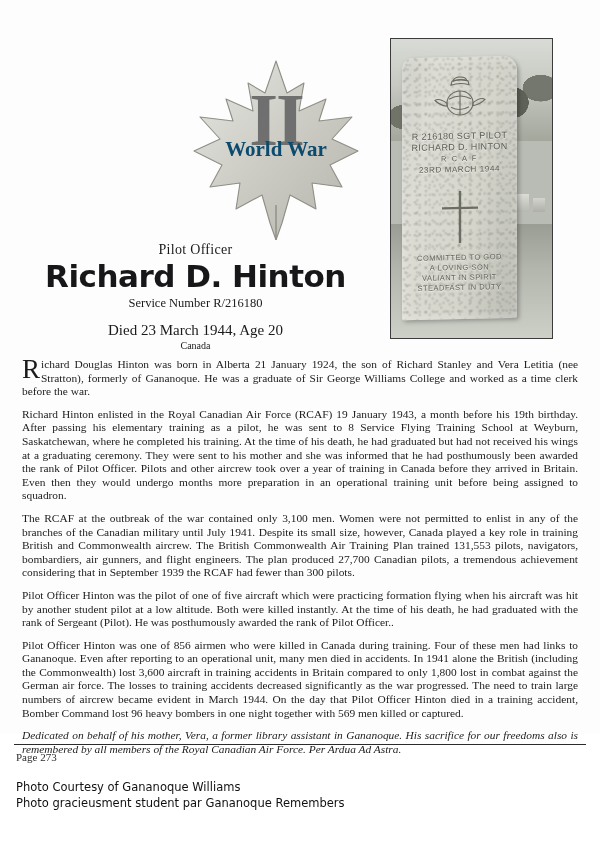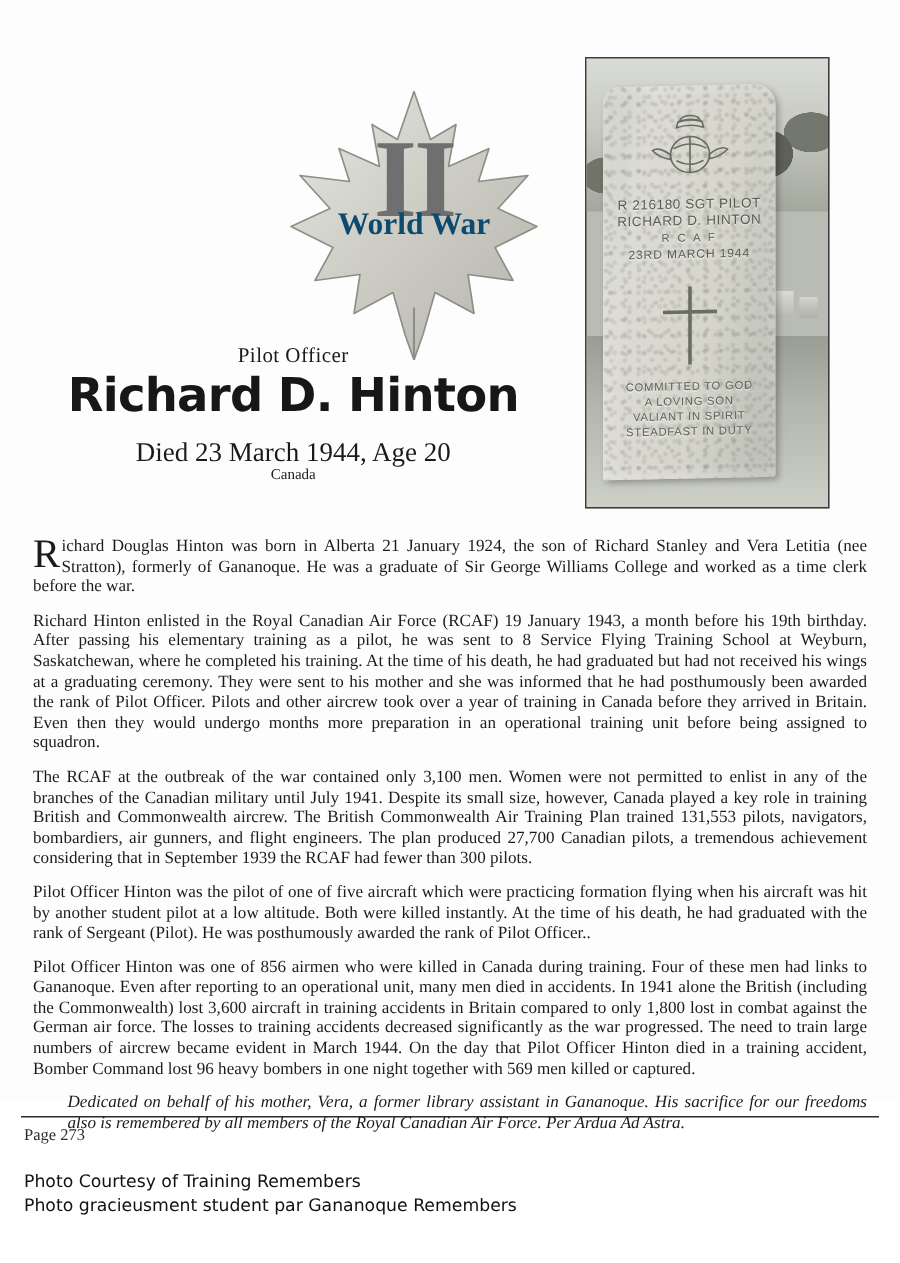--- a/index.html
+++ b/index.html
@@ -65,21 +65,21 @@
     font-size: 21px;
     line-height: 21px;
     color: #0c4a6e;
     pointer-events: none;
   }
 
   
   #name-block {
     position: absolute;
     left: 18px;
-    top: 230px;
+    top: 242px;
     width: 355px;
     text-align: center;
   }
   #rank-line {
     font-size: 14px;
     line-height: 16px;
     letter-spacing: 0.3px;
   }
   #full-name {
     font-family: "DejaVu Sans", sans-serif;
@@ -89,21 +89,21 @@
     letter-spacing: -0.5px;
     margin-top: 1px;
     color: #17171a;
   }
   #service-number {
     font-size: 12.5px;
     line-height: 15px;
     margin-top: 2px;
   }
   #died-line {
-    font-size: 18px;
+    font-size: 15px;
     line-height: 15px;
     margin-top: 12px;
   }
   #country-line {
     font-size: 10px;
     line-height: 15px;
   }
 
   
   #photo {
@@ -221,21 +221,20 @@
     margin: 0 0 9px 0;
     font-size: 11.4px;
     line-height: 13.6px;
     text-align: justify;
     text-justify: inter-word;
     color: #1b1b1b;
   }
   #article p.dedication {
     font-style: italic;
     margin-top: 4px;
-    margin-left: 23px;
   }
   p.dropcap-para {
     position: relative;
   }
   p.dropcap-para .dropcap {
     float: left;
     font-size: 27px;
     line-height: 23px;
     padding: 0 1px 0 0;
     font-family: "Liberation Serif", serif;
@@ -289,20 +288,21 @@
                  L8 96 L34 84 L14 62 L47 66 L40 44 L67 56 L62 28 L79 38 Z" fill="url(#lf)" stroke="#8e8e86" stroke-width="1.1" stroke-linejoin="round"></path>
         <path d="M90 150 L90 185" stroke="#8e8e86" stroke-width="1.4" fill="none"></path>
       </svg>
       <div id="leaf-roman">II</div>
       <div id="leaf-label">World War</div>
     </div>
 
     <div id="name-block">
       <div id="rank-line">Pilot Officer</div>
       <div id="full-name">Richard D. Hinton</div>
+      <div id="service-number">Service Number R/216180</div>
       <div id="died-line">Died 23 March 1944, Age 20</div>
       <div id="country-line">Canada</div>
     </div>
 
     <div id="photo">
       <div id="sky"></div>
       <div id="trees"></div>
       <div id="ground"></div>
       <div id="far-stones"></div>
 
@@ -351,17 +351,17 @@
     <p>Richard Hinton enlisted in the Royal Canadian Air Force (RCAF) 19 January 1943, a month before his 19th birthday. After passing his elementary training as a pilot, he was sent to 8 Service Flying Training School at Weyburn, Saskatchewan, where he completed his training.  At the time of his death, he had graduated but had not received his wings at a graduating ceremony.  They were sent to his mother and she was informed that he had posthumously been awarded the rank of Pilot Officer.   Pilots and other aircrew took over a year of training in Canada before they arrived in Britain. Even then they would undergo months more preparation in an operational training unit before being assigned to squadron.</p>
     <p>The RCAF at the outbreak of the war contained only 3,100 men. Women were not permitted to enlist in any of the branches of the Canadian military until July 1941. Despite its small size, however, Canada played a key role in training British and Commonwealth aircrew. The British Commonwealth Air Training Plan trained 131,553 pilots, navigators, bombardiers, air gunners, and flight engineers. The plan produced 27,700 Canadian pilots, a tremendous achievement considering that in September 1939 the RCAF had fewer than 300 pilots.</p>
     <p>Pilot Officer Hinton was the pilot of one of five aircraft which were practicing formation flying when his aircraft was hit by another student pilot at a low altitude. Both were killed instantly. At the time of his death, he had graduated with the rank of Sergeant (Pilot). He was posthumously awarded the rank of Pilot Officer..</p>
     <p>Pilot Officer Hinton was one of 856 airmen who were killed in Canada during training. Four of these men had links to Gananoque. Even after reporting to an operational unit, many men died in accidents. In 1941 alone the British (including the Commonwealth) lost 3,600 aircraft in training accidents in Britain compared to only 1,800 lost in combat against the German air force. The losses to training accidents decreased significantly as the war progressed.  The need to train large numbers of aircrew became evident in March 1944. On the day that Pilot Officer Hinton died in a training accident, Bomber Command lost 96 heavy bombers in one night together with 569 men killed or captured.</p>
     <p class="dedication">Dedicated on behalf of his mother, Vera, a former library assistant in Gananoque. His sacrifice for our freedoms also is remembered by all members of the Royal Canadian Air Force. Per Ardua Ad Astra.</p>
   </div>
 
   <div id="footer-rule"></div>
   <div id="page-number">Page 273</div>
   <div id="credits">
-    <div>Photo Courtesy of Training Remembers</div>
+    <div>Photo Courtesy of Gananoque Williams</div>
     <div>Photo gracieusment student par Gananoque Remembers</div>
   </div>
 
 </div>
 
 </body></html>

